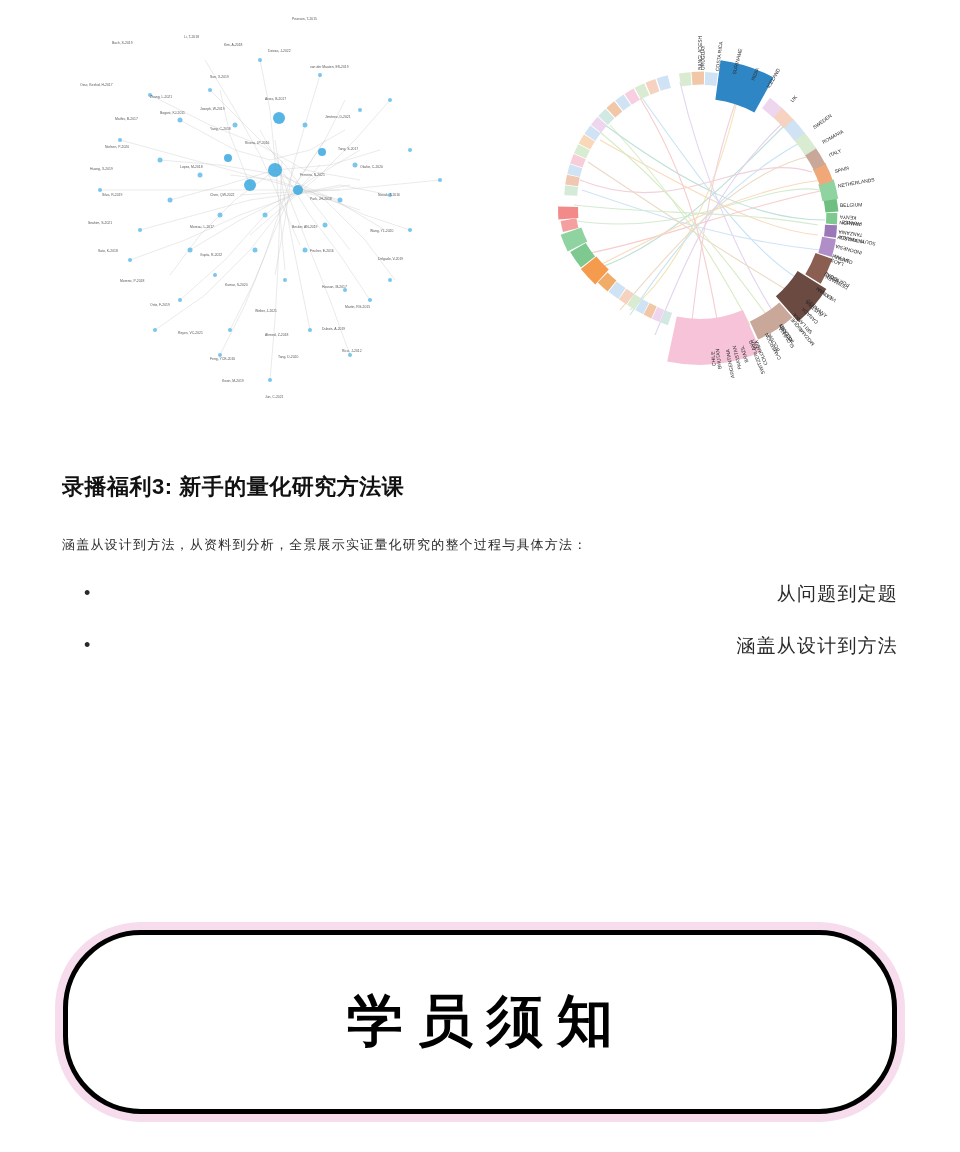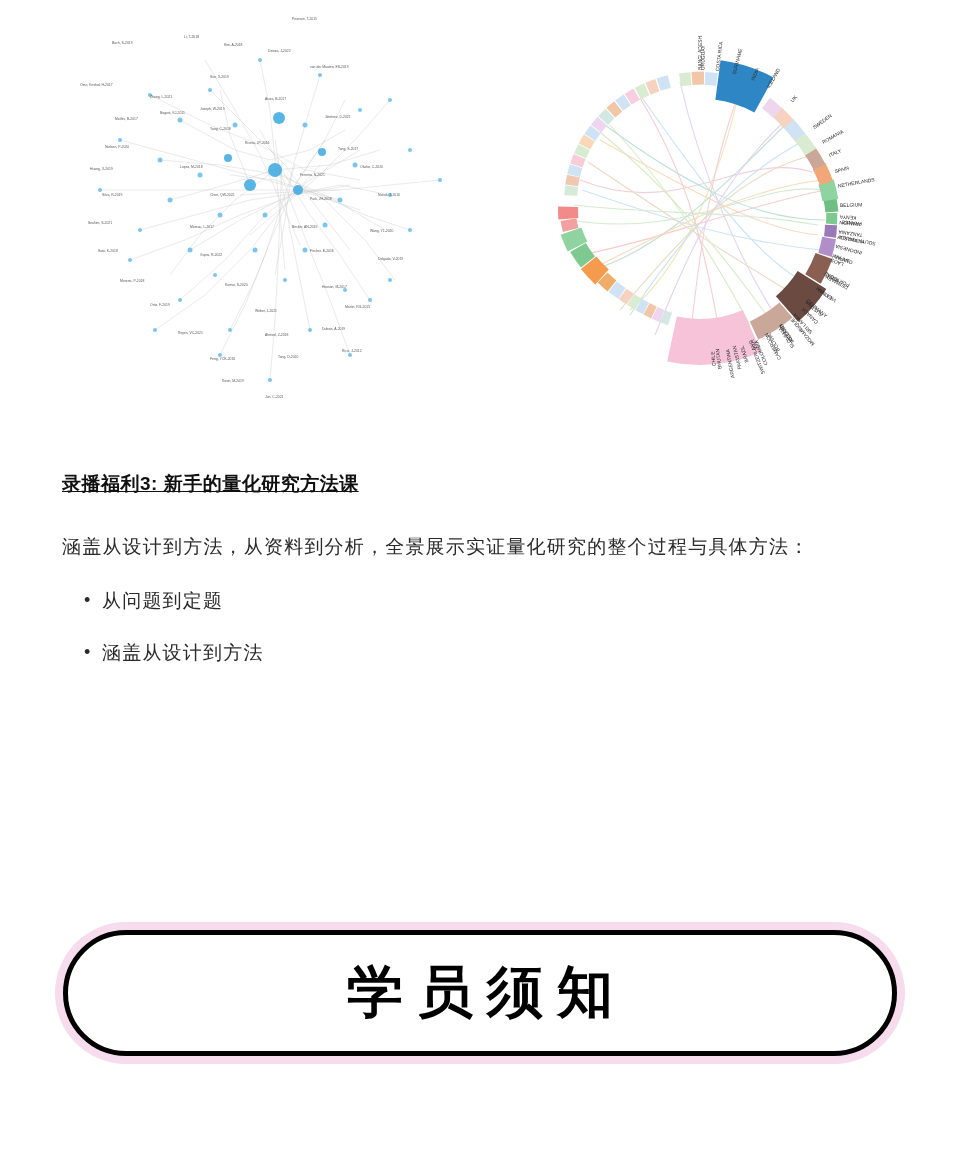--- a/index.html
+++ b/index.html
@@ -32,41 +32,41 @@
 
   .fig svg { display: block; }
 
   
   .content {
     padding: 0 62px;
     box-sizing: border-box;
   }
 
   .section-title {
-    font-size: 19px;
+    font-size: 22px;
     font-weight: bold;
     letter-spacing: 0.5px;
     color: #111;
     margin: 50px 0 0 0;
     line-height: 1.5;
-    text-decoration: underline;
   }
 
   .para {
-    font-size: 19px;
+    font-size: 13px;
     line-height: 1.85;
     color: #2a2a2a;
     margin: 30px 0 0 0;
     letter-spacing: 1.2px;
   }
 
   .bullets {
     margin: 22px 0 0 0;
     padding: 0;
     list-style: none;
+    text-align: right;
   }
   .bullets li {
     font-size: 19px;
     line-height: 1.6;
     color: #2a2a2a;
     letter-spacing: 1.2px;
     padding: 0 0 0 40px;
     margin: 0 0 22px 0;
     position: relative;
   }
@@ -78,21 +78,21 @@
     color: #2a2a2a;
     font-size: 18px;
   }
 
   
   .banner-wrap {
     position: absolute;
     left: 55px;
     top: 922px;
     width: 850px;
-    height: 142px;
+    height: 200px;
   }
   .banner-outer {
     position: absolute;
     inset: 0;
     border-radius: 86px;
     background: #f6dced;
   }
   .banner-inner {
     position: absolute;
     left: 8px;

